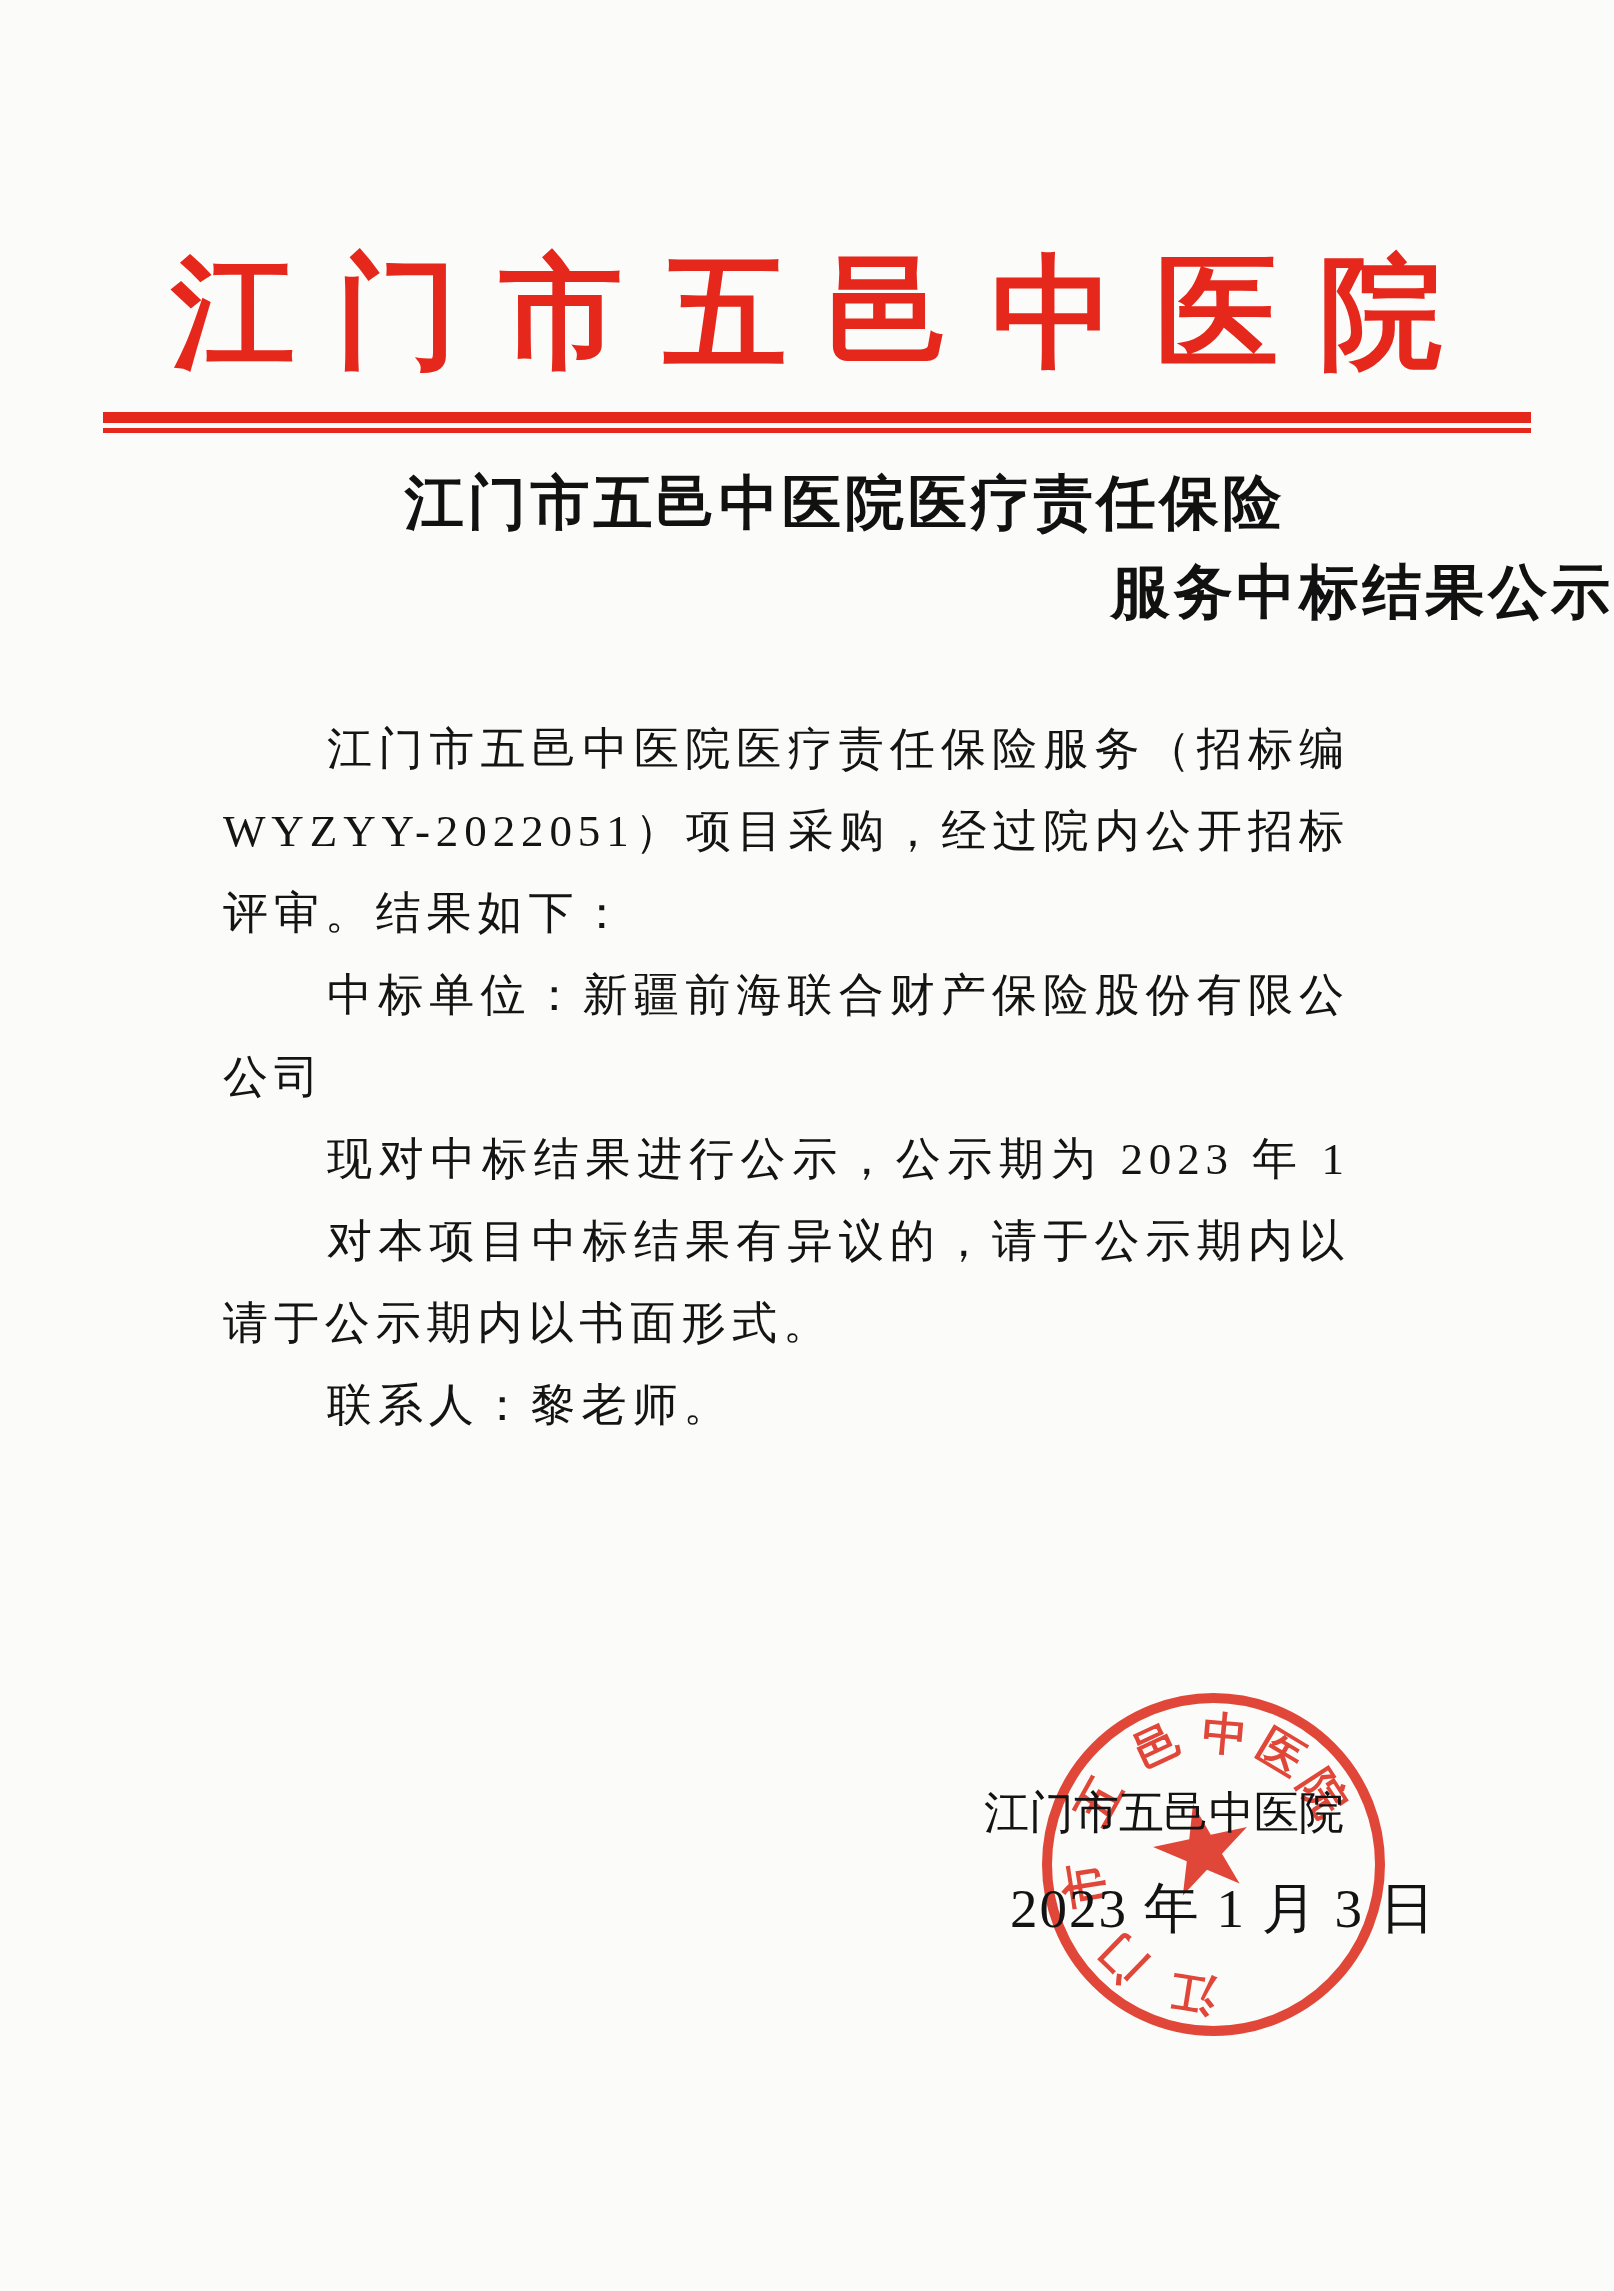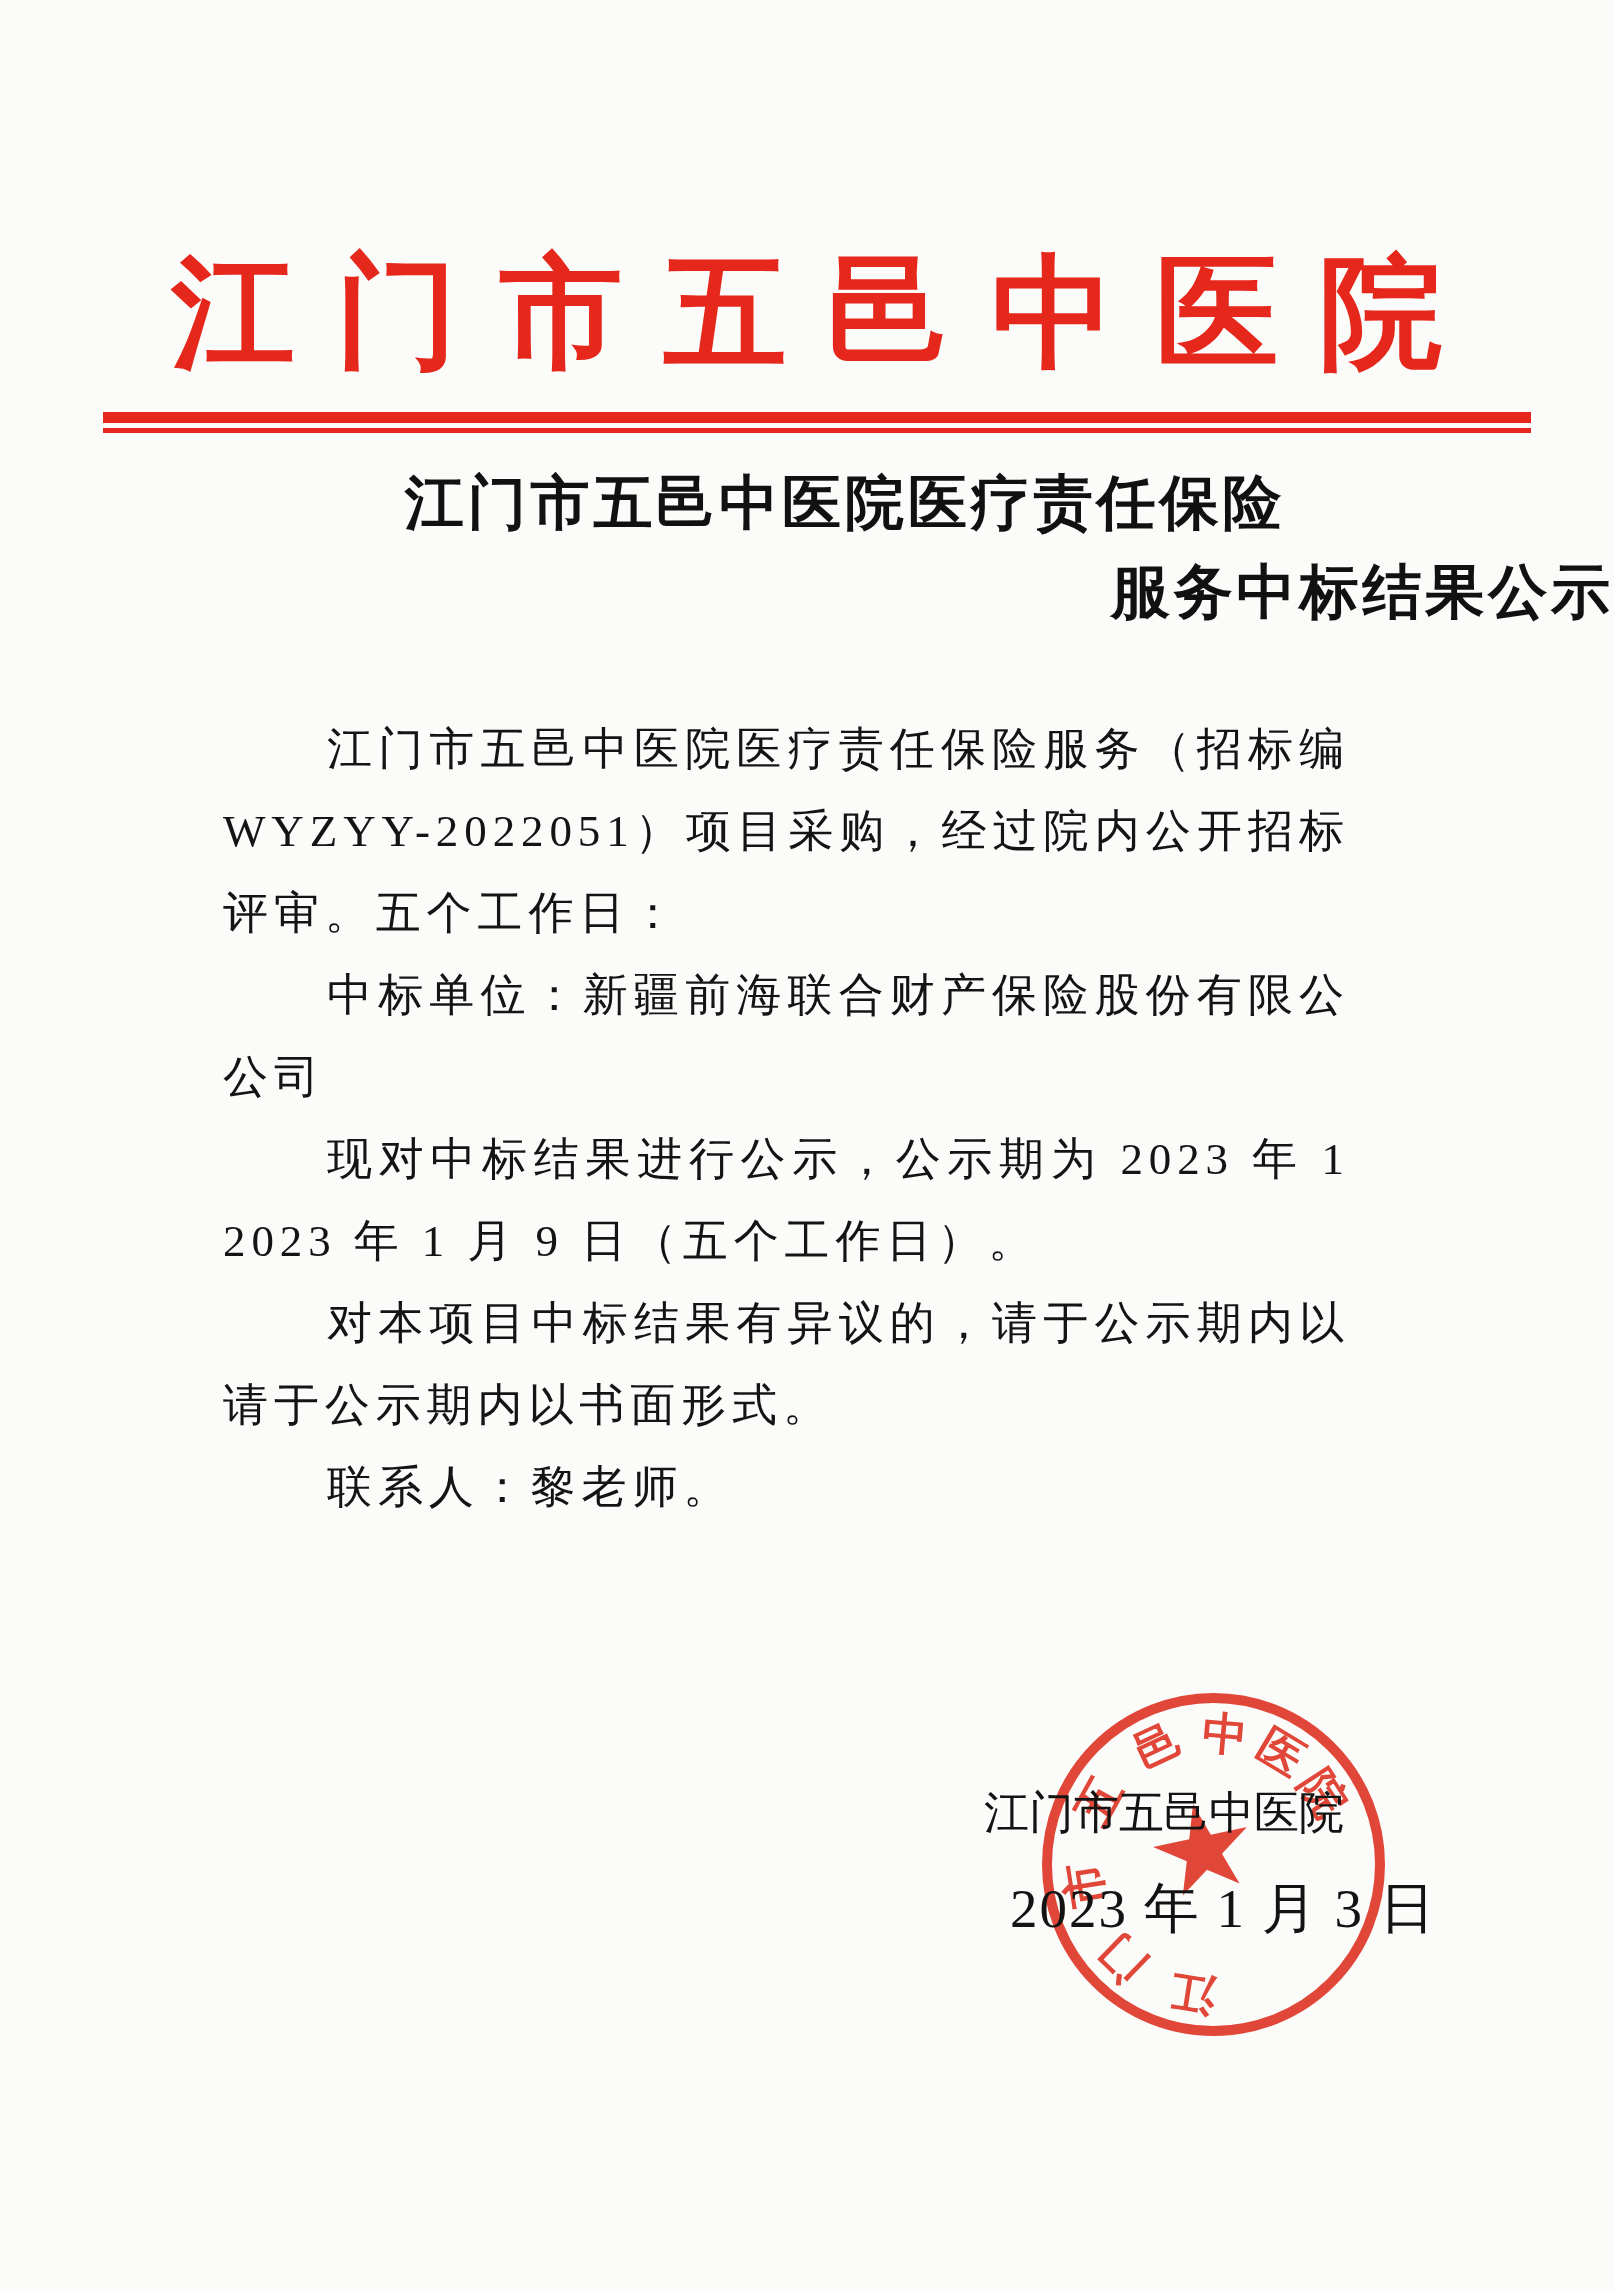--- a/index.html
+++ b/index.html
@@ -84,25 +84,24 @@
   <div class="letterhead" style="color:#e6271c;">江门市五邑中医院</div>
   <div class="rule-thick" style="background:#e6271c;"></div>
   <div class="rule-thin" style="background:#e6271c;"></div>
 
   <div class="doc-title t1">江门市五邑中医院医疗责任保险</div>
   <div class="doc-title t2">服务中标结果公示</div>
 
   <div class="bodytext">
     <div class="ln j ind">江门市五邑中医院医疗责任保险服务（招标编号：</div>
     <div class="ln j">WYZYY-2022051）项目采购，经过院内公开招标及组织专家</div>
-    <div class="ln">评审。五个工作日：</div>
+    <div class="ln">评审。结果如下：</div>
     <div class="ln j ind">中标单位：新疆前海联合财产保险股份有限公司广东分</div>
     <div class="ln">公司</div>
     <div class="ln j ind">现对中标结果进行公示，公示期为 2023 年 1 月 3 日至</div>
-    <div class="ln">2023 年 1 月 9 日（五个工作日）。</div>
     <div class="ln j ind">对本项目中标结果有异议的，请于公示期内以书面形式</div>
     <div class="ln">请于公示期内以书面形式。</div>
     <div class="ln ind">联系人：黎老师。</div>
   </div>
 
   <div class="sign-name">江门市五邑中医院</div>
   <div class="sign-date">2023 年 1 月 3 日</div>
 
   <div class="seal" style="color:#df3424;">
     <div class="seal-ring"></div>

